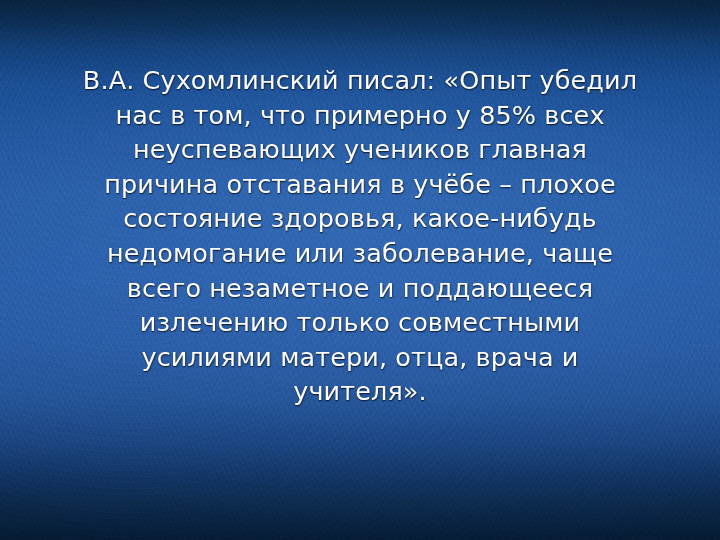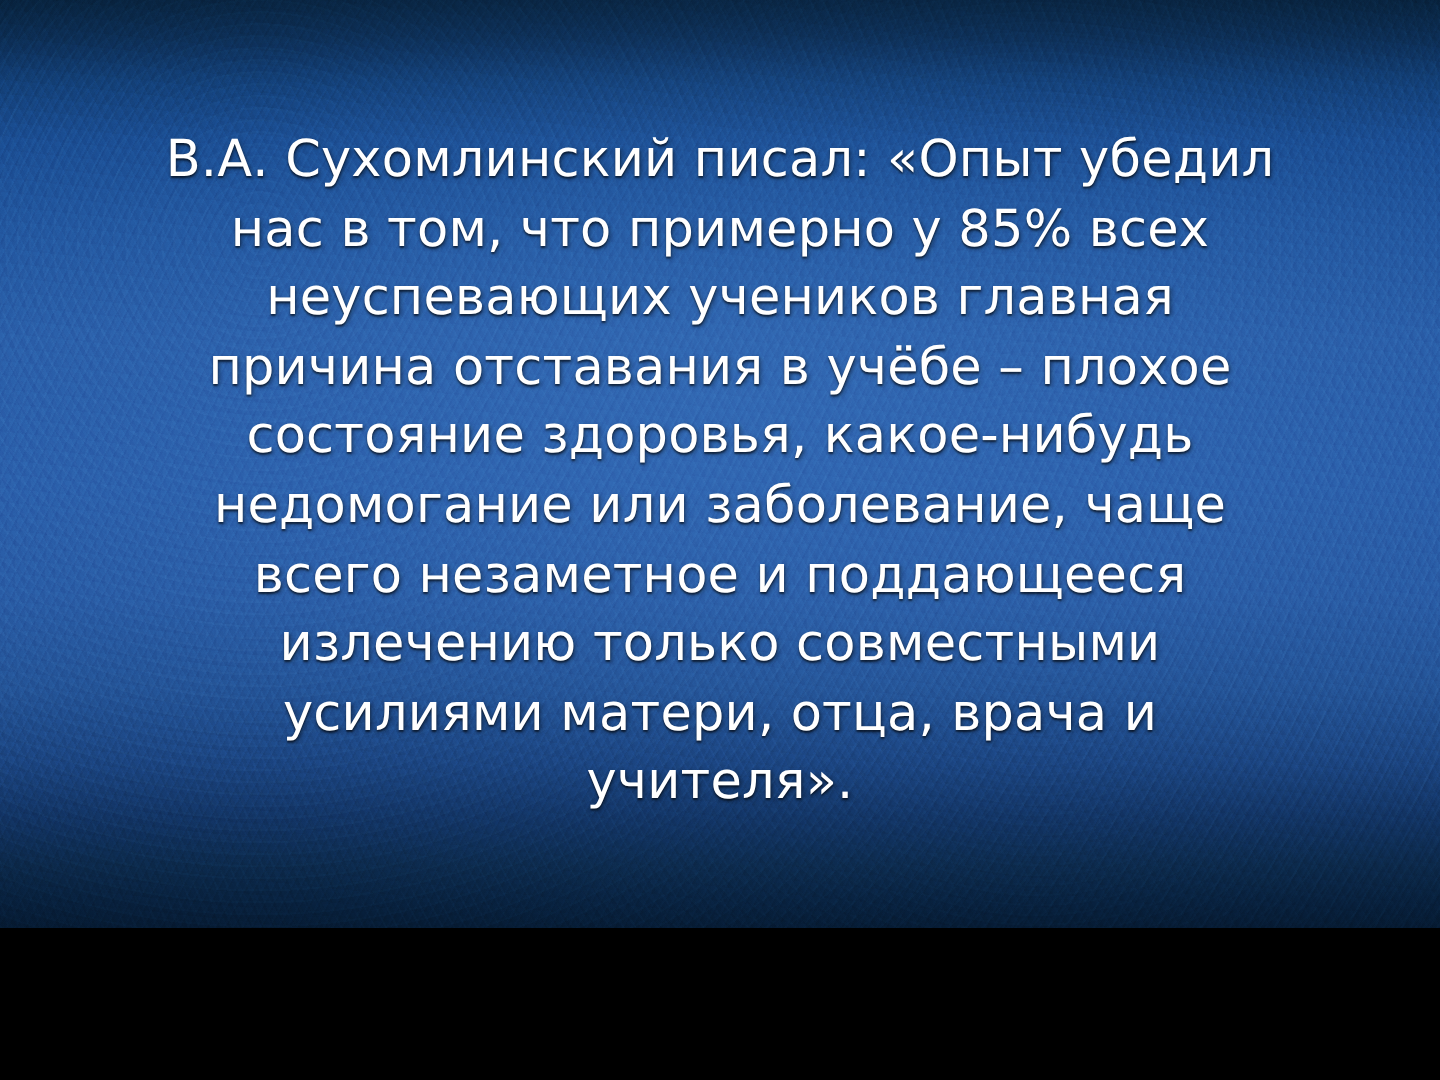--- a/index.html
+++ b/index.html
@@ -4,21 +4,21 @@
 <title>Slide</title>
 <style>
   html, body {
     margin: 0;
     padding: 0;
     background: #000;
   }
   #slide {
     position: relative;
     width: 720px;
-    height: 464px;
+    height: 540px;
     overflow: hidden;
     background-color: #1d4e9c;
     font-family: "DejaVu Sans", "Liberation Sans", sans-serif;
     text-decoration: underline;
   }
 
   
   .bg-base {
     position: absolute;
     inset: 0;

